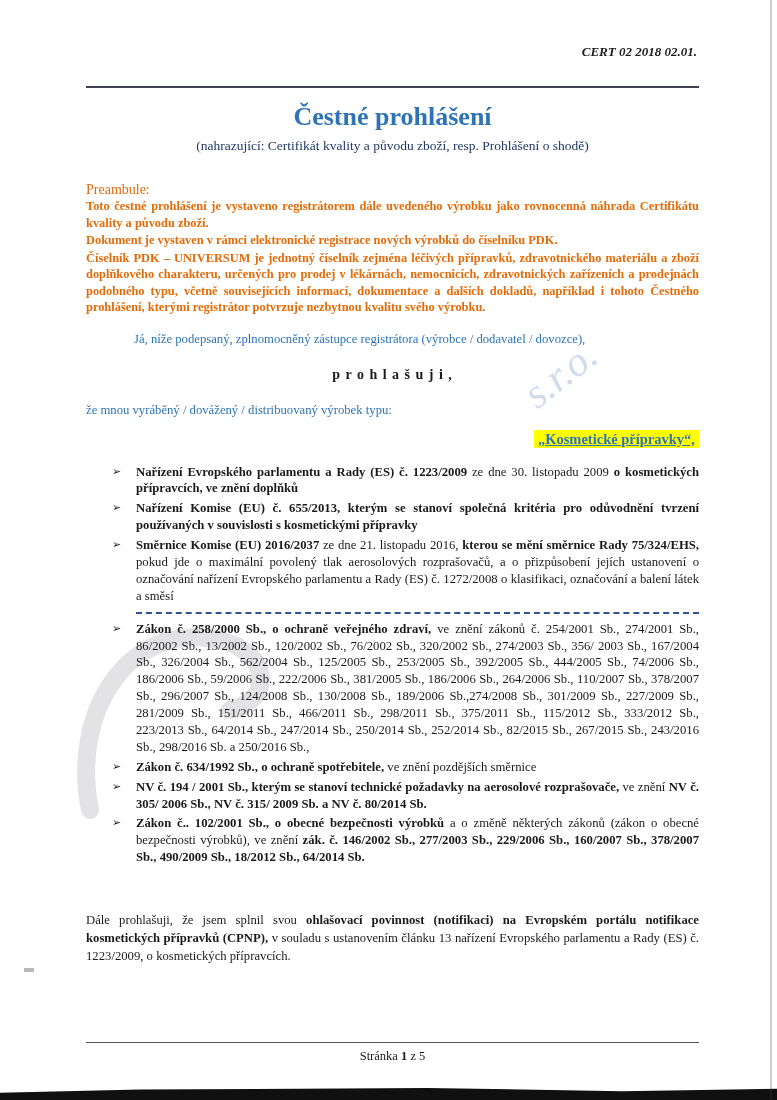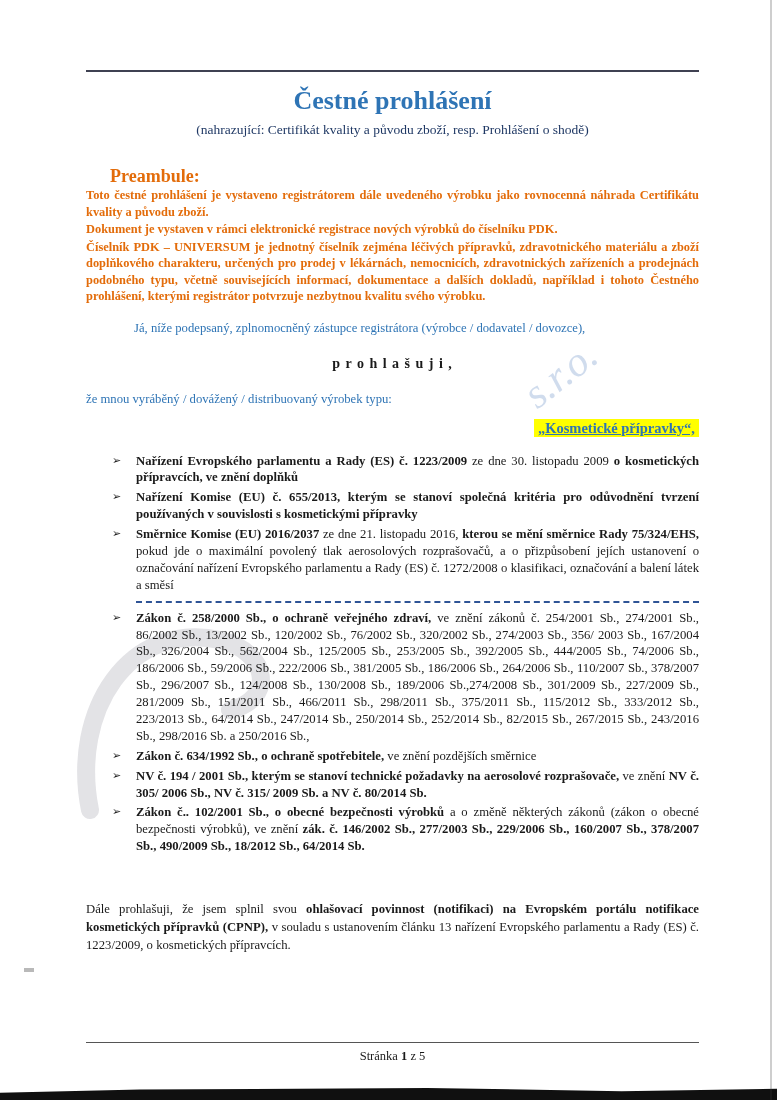--- a/index.html
+++ b/index.html
@@ -13,21 +13,21 @@
   }
   .page { position: relative; width: 777px; height: 1100px; background:#fff; }
   .content { padding: 44px 78px 0 86px; position: relative; z-index: 2; }
 
   .ref-line { text-align: right; font-style: italic; font-weight: bold; font-size: 13px; padding-right: 2px; }
   .top-rule { border: none; border-top: 2px solid #3f4152; margin: 26px 0 14px 0; }
 
   .doc-title { text-align: center; color: var(--accentBlue, #2e74b5); font-size: 26px; font-weight: bold; margin-top: 2px; }
   .doc-subtitle { text-align: center; color: var(--navy, #1f3864); font-size: 13.5px; font-weight: normal; margin-top: 6px; }
 
-  .preamble-heading { color: var(--orange, #e36c0a); font-weight: bold; font-size: 18px; margin-top: 28px; margin-left: 24px; }
+  .preamble-heading { color: var(--orange, #e36c0a); font-weight: normal; font-size: 14px; margin-top: 28px; margin-left: 0; }
   .preamble p { color: var(--orange, #e36c0a); font-weight: bold; font-size: 12.4px; line-height: 1.33; text-align: justify; }
   .preamble p + p { margin-top: 1px; }
 
   .decl-intro { color: var(--accentBlue, #2e74b5); font-size: 12.7px; margin-top: 16px; margin-left: 48px; }
   .decl-verb { text-align: center; font-weight: bold; font-size: 14px; margin-top: 20px; letter-spacing: 1px; }
   .product-line { color: var(--accentBlue, #2e74b5); font-size: 12.7px; margin-top: 20px; }
   .product-type-wrap { text-align: right; margin-top: 12px; }
   .product-type {
     background: var(--highlight, #ffff00);
     color: var(--accentBlue, #2e74b5);
@@ -78,20 +78,21 @@
 
   <div class="wm-text">s.r.o.</div>
   <div class="wm-curve">
     <svg width="280" height="280" viewBox="0 0 280 280">
       <path d="M 50 250 C 30 150, 90 60, 180 80 C 230 92, 235 140, 190 150" fill="none" stroke="rgba(75,75,95,0.45)" stroke-width="18" stroke-linecap="round"></path>
     </svg>
   </div>
 
   <div class="content">
 
+    <div class="ref-line">CERT 02 2018 02.01.</div>
     <hr class="top-rule">
 
     <div class="doc-title">Čestné prohlášení</div>
     <div class="doc-subtitle">(nahrazující: Certifikát kvality a původu zboží, resp. Prohlášení o shodě)</div>
 
     <div class="preamble-heading">Preambule:</div>
     <div class="preamble">
       <p>Toto čestné prohlášení je vystaveno registrátorem dále uvedeného výrobku jako rovnocenná náhrada Certifikátu kvality a původu zboží.</p>
       <p>Dokument je vystaven v rámci elektronické registrace nových výrobků do číselníku PDK.</p>
       <p>Číselník PDK – UNIVERSUM je jednotný číselník zejména léčivých přípravků, zdravotnického materiálu a zboží doplňkového charakteru, určených pro prodej v lékárnách, nemocnicích, zdravotnických zařízeních a prodejnách podobného typu, včetně souvisejících informací, dokumentace a dalších dokladů, například i tohoto Čestného prohlášení, kterými registrátor potvrzuje nezbytnou kvalitu svého výrobku.</p>

